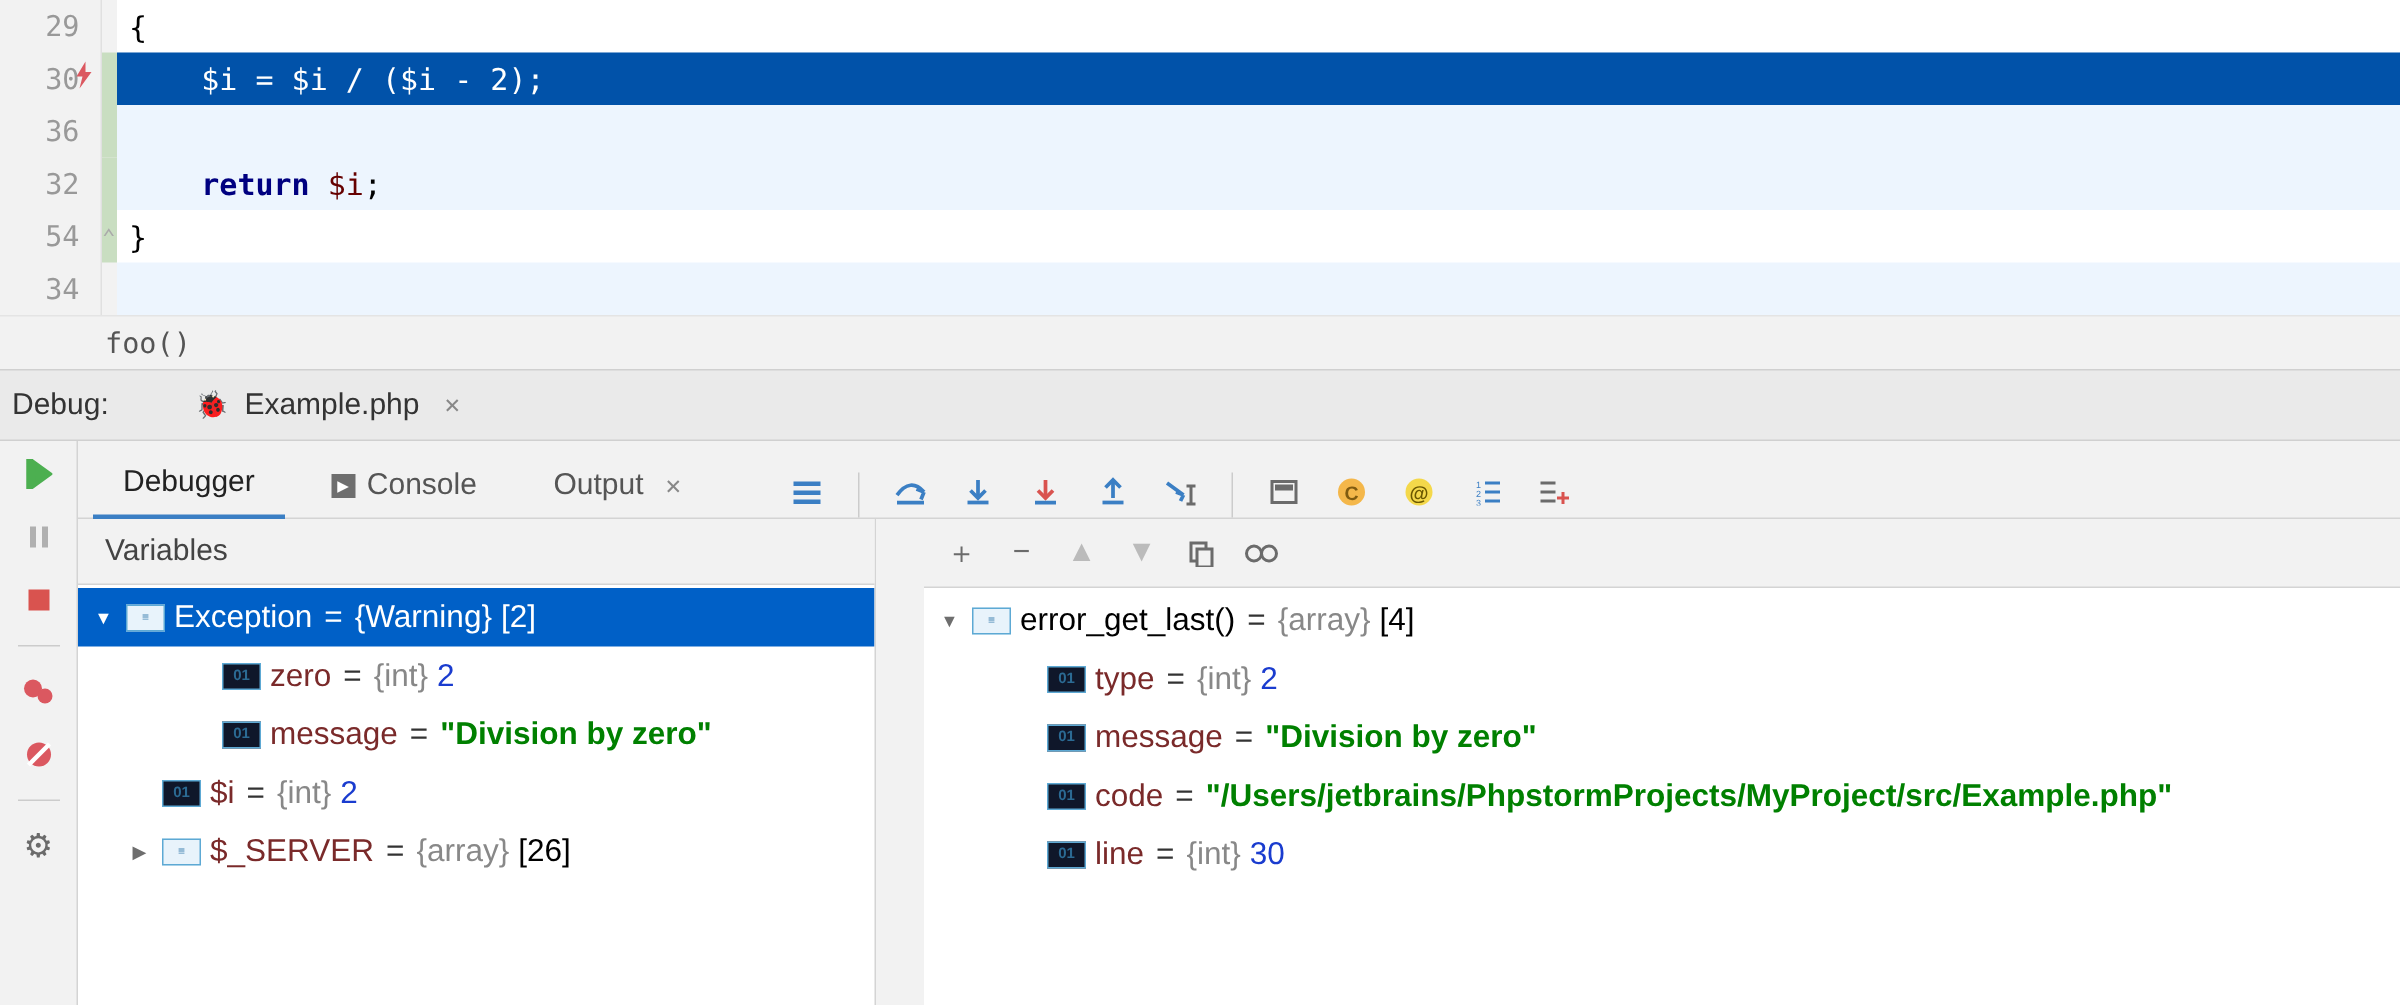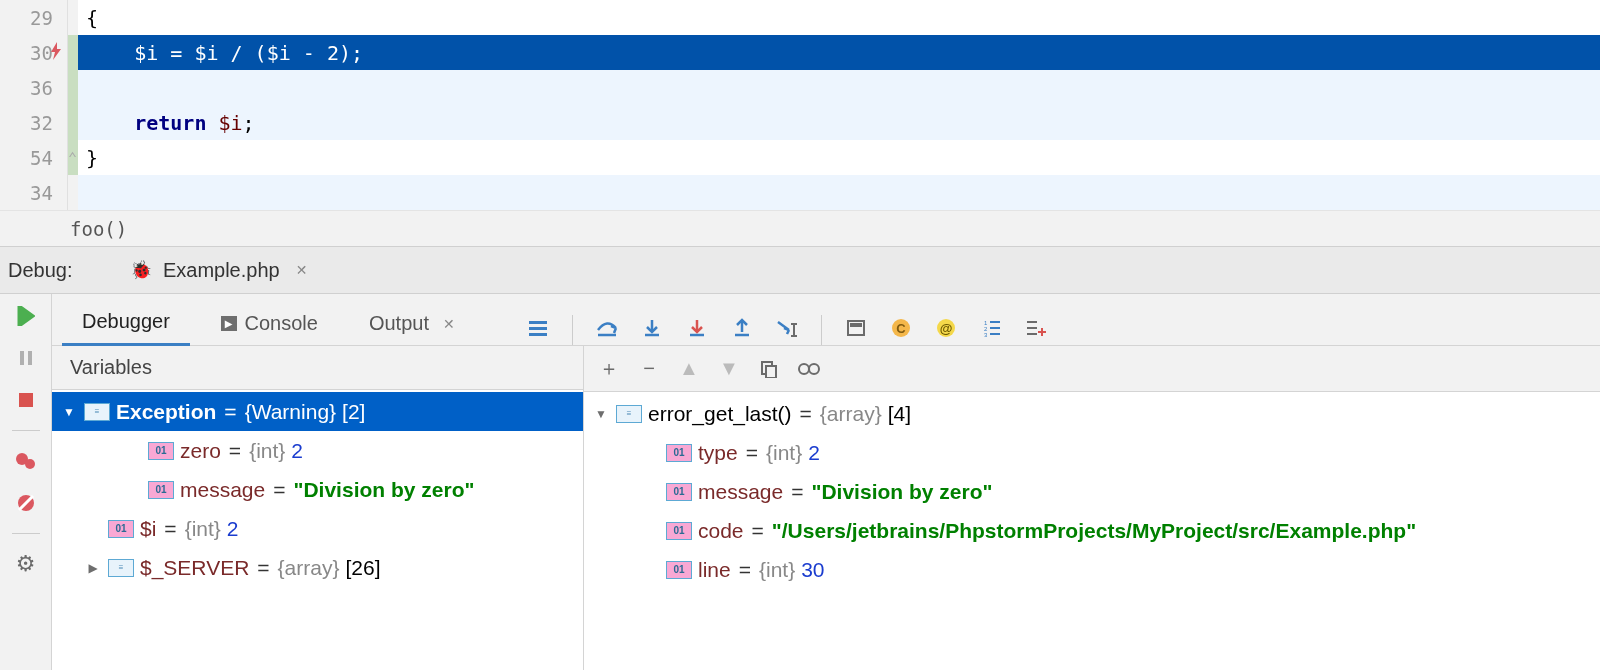--- a/index.html
+++ b/index.html
@@ -31,37 +31,37 @@
 .side-col { width: 52px; background: #f2f2f2; border-right: 1px solid #d4d4d4; display: flex; flex-direction: column; align-items: center; padding-top: 8px; gap: 14px; }
 .side-col .ico { width: 28px; height: 28px; display: flex; align-items: center; justify-content: center; cursor: pointer; }
 .side-col .sep { width: 28px; border-top: 1px solid #ccc; margin: 2px 0; }
 .main-panels { flex: 1; display: flex; flex-direction: column; }
 .toolbar-row { height: 52px; display: flex; align-items: flex-end; background: #f2f2f2; border-bottom: 1px solid #d4d4d4; padding: 0 10px; gap: 11px; }
 .toolbar-tab { padding: 10px 20px; font-size: 20px; color: #555; cursor: pointer; display: flex; align-items: center; gap: 8px; }
 .toolbar-tab.active { color: #222; border-bottom: 3px solid #3b7fc4; margin-bottom: -1px; }
 .toolbar-tab .sm-ico { background: #6e6e6e; color: #fff; font-size: 10px; padding: 2px 4px; }
 .toolbar-sep { width: 1px; height: 30px; background: #ccc; margin: 0 6px; }
 .tb-icon { width: 34px; height: 34px; display: flex; align-items: center; justify-content: center; cursor: pointer; }
-.panels-split { flex: 1; display: flex; }
+.panels-split { flex: 1; display: flex; gap: 32px; }
 .panel { display: flex; flex-direction: column; background: #fff; }
 .panel.vars { width: 532px; border-right: 1px solid #d4d4d4; }
 .panel.watch { flex: 1; }
 .panel-header { height: 44px; display: flex; align-items: center; padding: 0 18px; font-size: 20px; color: #444; background: #f2f2f2; border-bottom: 1px solid #d4d4d4; }
 .watch-toolbar { height: 46px; display: flex; align-items: center; padding: 0 12px; gap: 14px; background: #f2f2f2; border-bottom: 1px solid #d4d4d4; }
 .watch-toolbar .wicon { width: 26px; height: 26px; display: flex; align-items: center; justify-content: center; cursor: pointer; color: #6b6b6b; font-size: 20px; }
 .tree { flex: 1; overflow: auto; font-family: -apple-system, sans-serif; font-size: 21px; padding-top: 2px; }
 .tree-row { height: 39px; display: flex; align-items: center; padding-left: 8px; gap: 6px; white-space: nowrap; }
 .tree-row.selected { background: #0060c7; color: #fff; }
 .tree-arrow { width: 18px; display: flex; justify-content: center; font-size: 12px; color: #6e6e6e; }
 .tree-row.selected .tree-arrow { color: #fff; }
-.tree-ico { width: 26px; height: 18px; background: #f9a8d4; color: #2b6a93; font-size: 10px; font-weight: bold; display: flex; align-items: center; justify-content: center; font-family: sans-serif; border: 1px solid #5da9d4; }
+.tree-ico { width: 26px; height: 18px; background: #0f172a; color: #2b6a93; font-size: 10px; font-weight: bold; display: flex; align-items: center; justify-content: center; font-family: sans-serif; border: 1px solid #5da9d4; }
 .tree-ico.arr { background: #e8f3fb; color: #4a8ab5; font-size: 8px; line-height: 1; }
 .tree-row.selected .tree-ico { }
 .tv-name { color: #7a2a2a; }
-.tree-row.selected .tv-name { color: #fff; font-weight: bold; }
+.tree-row.selected .tv-name { color: #fff; }
 .tv-eq { color: #333; margin: 0 2px; }
 .tree-row.selected .tv-eq { color: #fff; }
 .tv-type { color: #888; }
 .tree-row.selected .tv-type { color: #fff; }
 .tv-val-int { color: #1a3ccf; }
 .tv-val-str { color: #008000; font-weight: bold; }
 .indent-1 { padding-left: 32px; }
 .indent-2 { padding-left: 72px; }
 .watch-indent-1 { padding-left: 58px; }
 .wname { color: #000000; }

